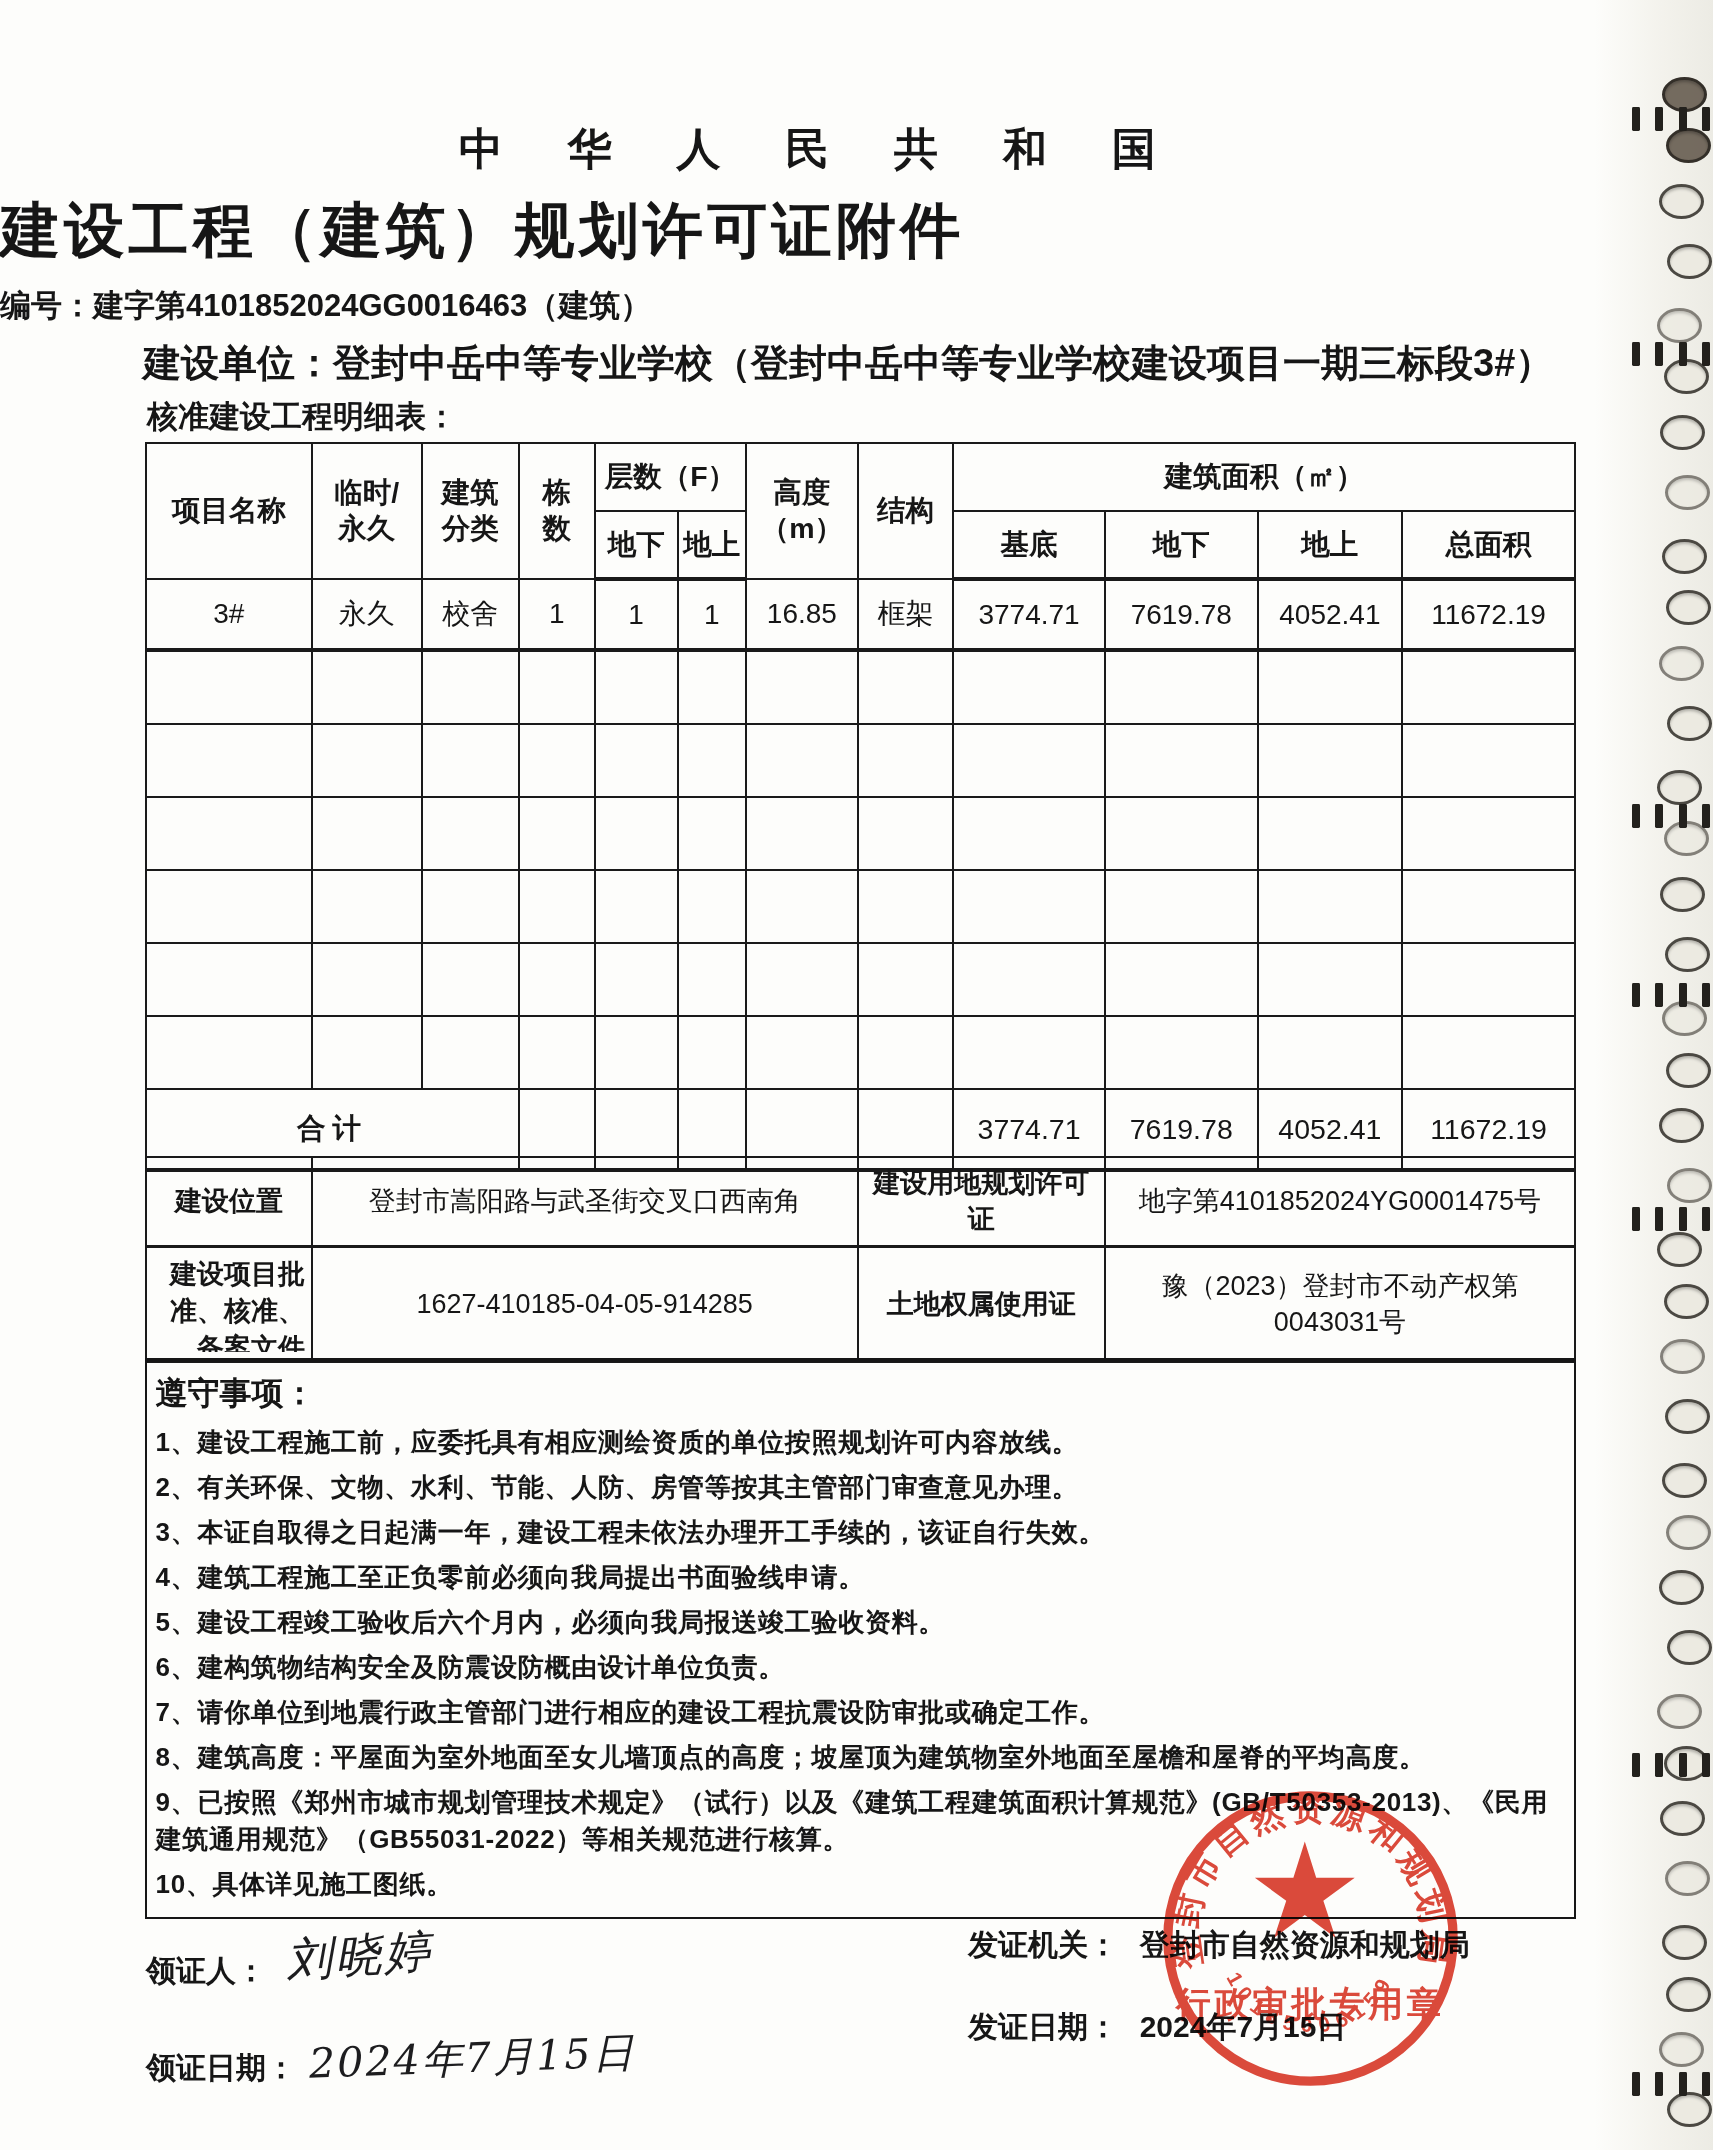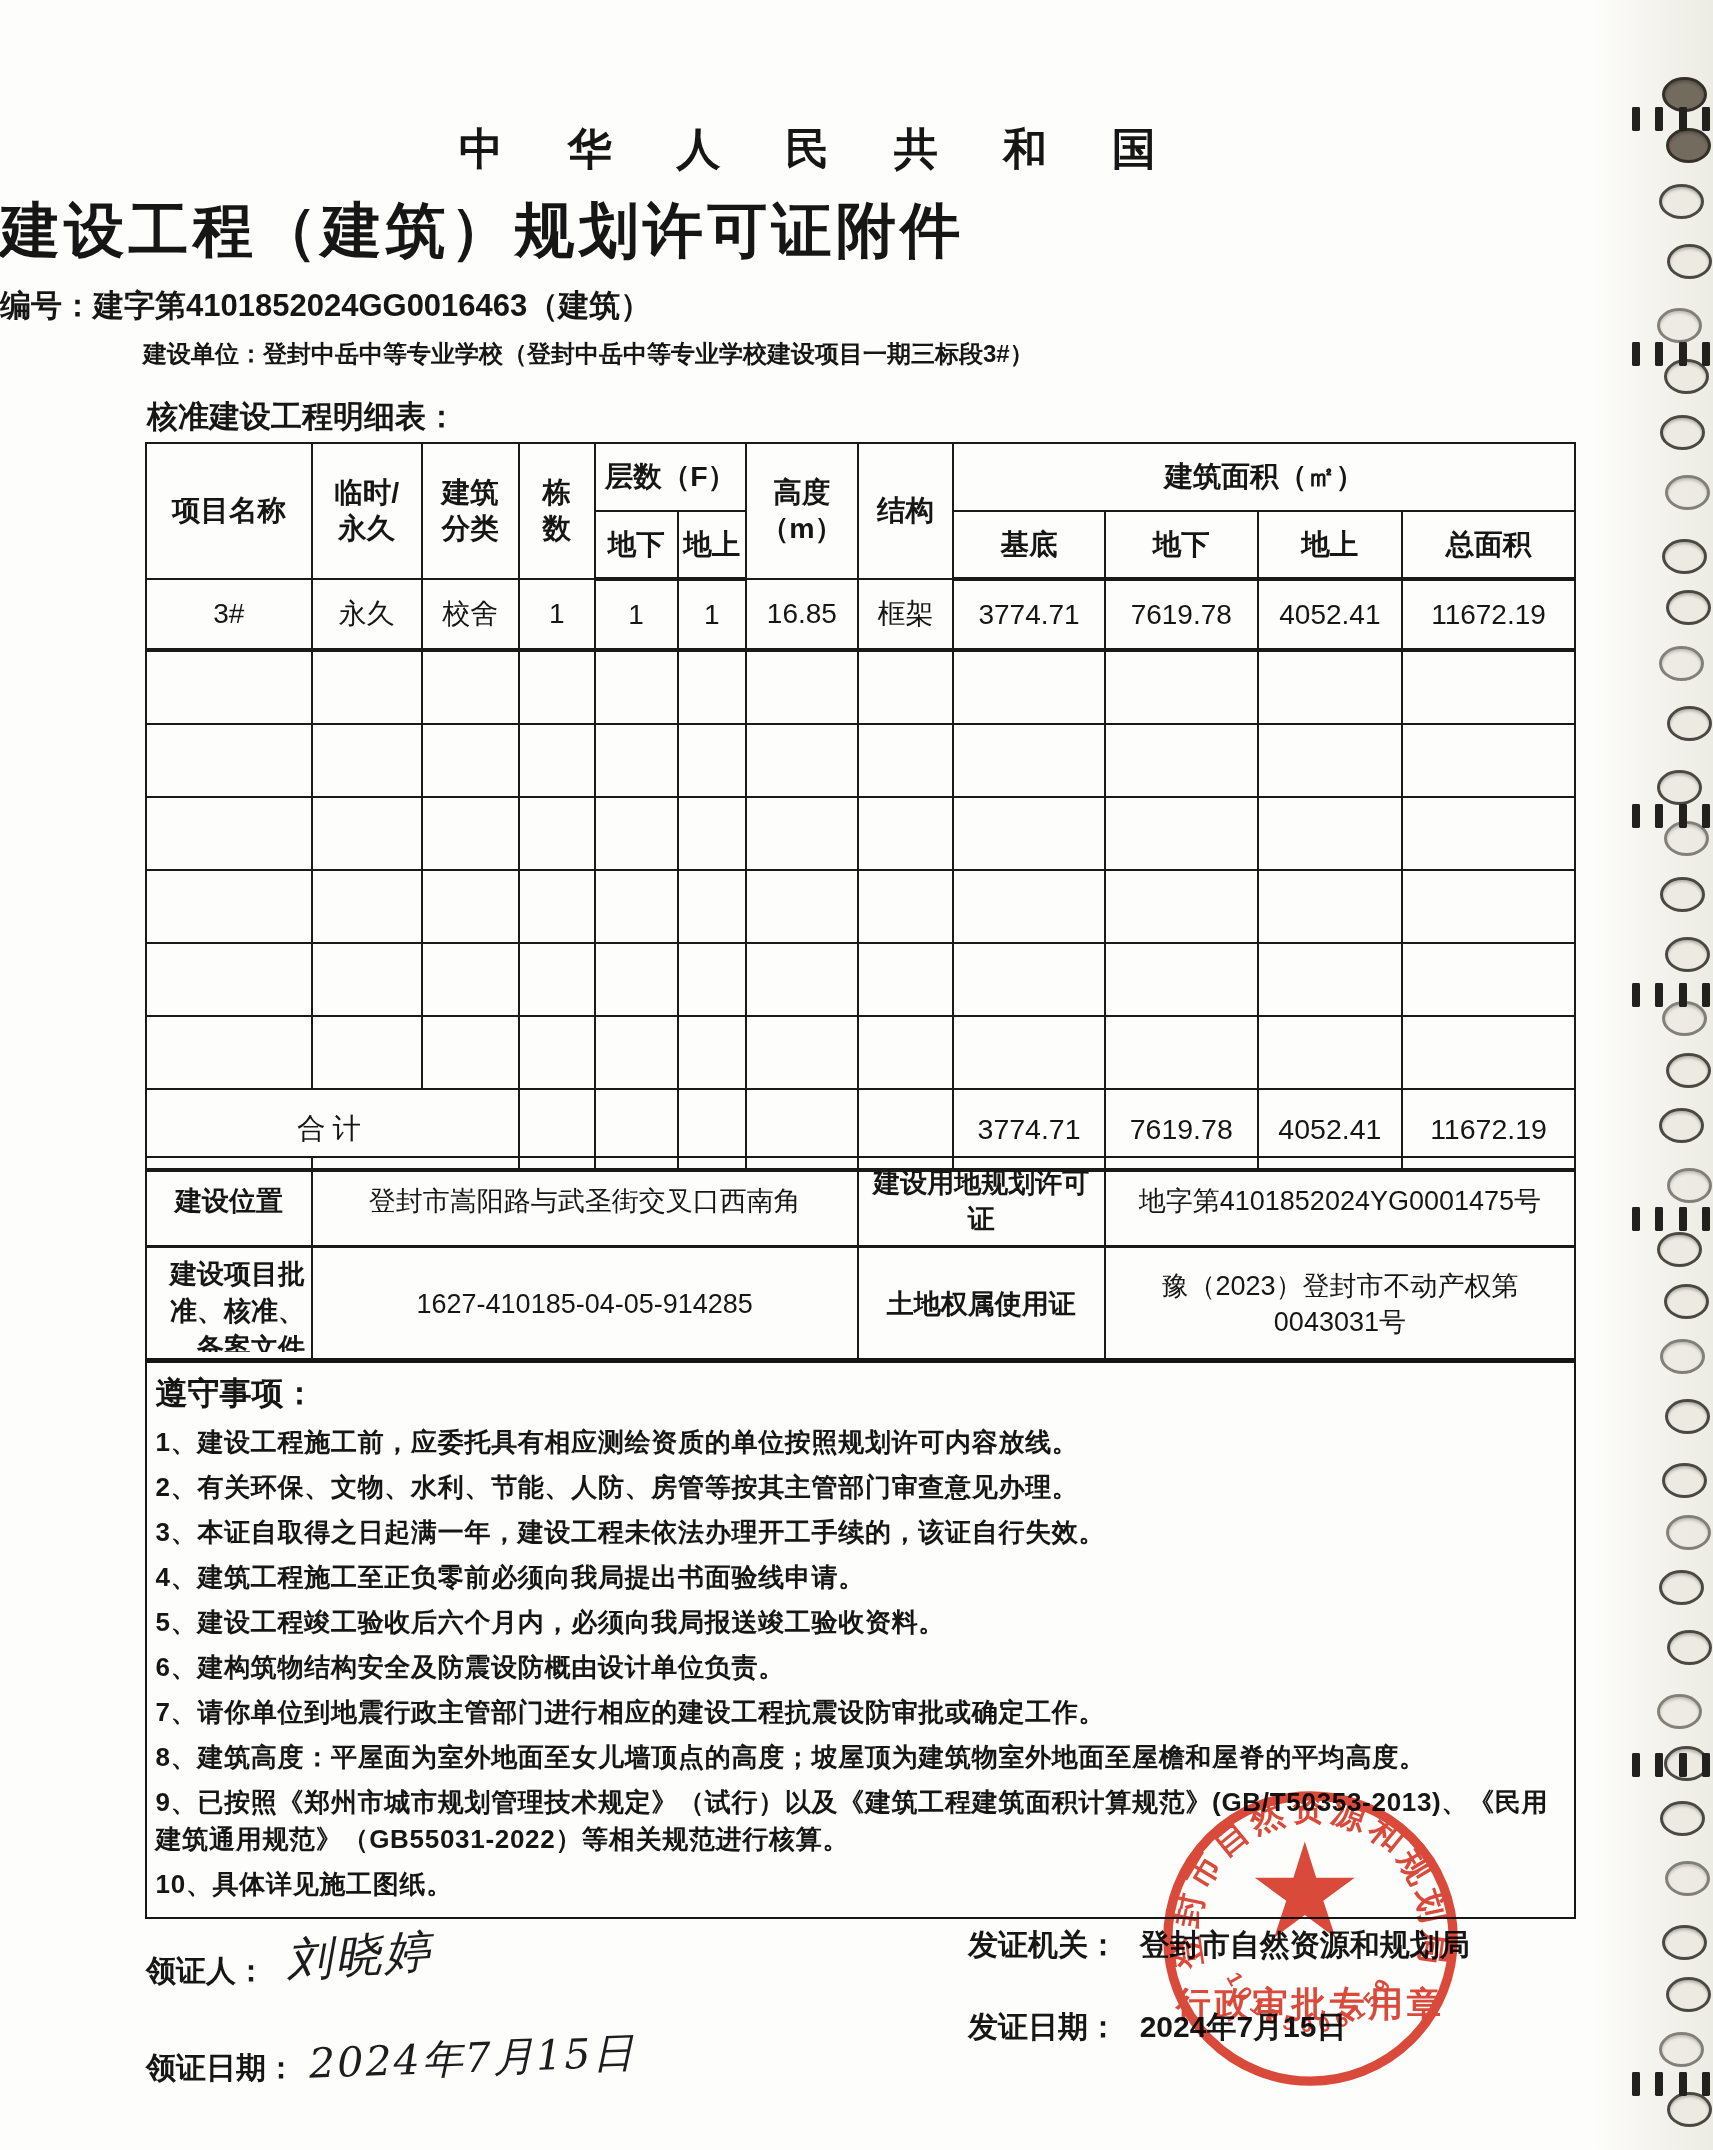--- a/index.html
+++ b/index.html
@@ -7,35 +7,35 @@
     position:relative; width:1714px; height:2151px; overflow:hidden;
     background:linear-gradient(90deg,#fdfdfb 0%,#fdfdfb 93%,#f3f2ec 97%,#ecebe4 100%);
     font-family:"Liberation Sans","DejaVu Sans",sans-serif; color:#161616;
   }
   .abs{position:absolute;}
   
   .title1{top:120px; left:0; width:1626px; text-align:center; font-size:44px; font-weight:bold;
           letter-spacing:11.4px; word-spacing:31px; font-family:"Liberation Serif","DejaVu Serif",serif;}
   .title2{top:191px; left:0; width:1626px; font-size:60px; font-weight:bold; letter-spacing:4.3px;}
   .serial{top:285px; left:0; width:1626px; text-align:left; font-size:31px; font-weight:bold;}
-  .unit-line{top:338px; left:143px; font-size:24px; font-weight:bold;}
+  .unit-line{top:338px; left:143px; font-size:38px; font-weight:bold;}
   .caption{top:396px; left:147px; font-size:31px; font-weight:bold;}
   
   table{border-collapse:collapse; table-layout:fixed;}
   .main-table{position:absolute; left:145px; top:442px; width:1431px;}
   .main-table th,.main-table td{border:2.1px solid #1a1a1a; text-align:center; vertical-align:middle;
       font-size:28px; padding:0; overflow:hidden;}
   .main-table th{font-weight:bold; font-size:28.5px; white-space:pre-line; line-height:1.25;}
   .hdr-row{height:68px;}
   .data-row td{height:67px;}
   .data-row{font-size:28px;}
   .thickb td, .thickb th{border-bottom-width:4.3px;}
   .empty-row td{height:71px;}
   .total-row td{height:78px; font-size:28.5px;}
-  .total-label{font-weight:normal; letter-spacing:7.1px;}
+  .total-label{font-weight:bold; letter-spacing:7.1px;}
   .info-table{position:absolute; left:145px; top:1156px; width:1431px;}
   .info-table td{border:2.1px solid #1a1a1a; text-align:center; vertical-align:middle; font-size:27px; padding:1.4px 5.7px; overflow:hidden;}
   .info-row1 td{height:84px;}
   .info-row1 td{border-bottom-width:3.6px;}
   .info-row2 td{height:110px;}
   .info-label{font-weight:bold; font-size:28px;}
   .clip-label{height:96px; overflow:hidden; line-height:37px; text-align:right; padding-left:2.9px; font-weight:bold; font-size:27px;}
   
   .notes-box{left:145px; top:1358px; width:1431px; height:561px; box-sizing:border-box;
      border:2.1px solid #161616; border-top-width:4.3px; display:flex; flex-direction:column;

